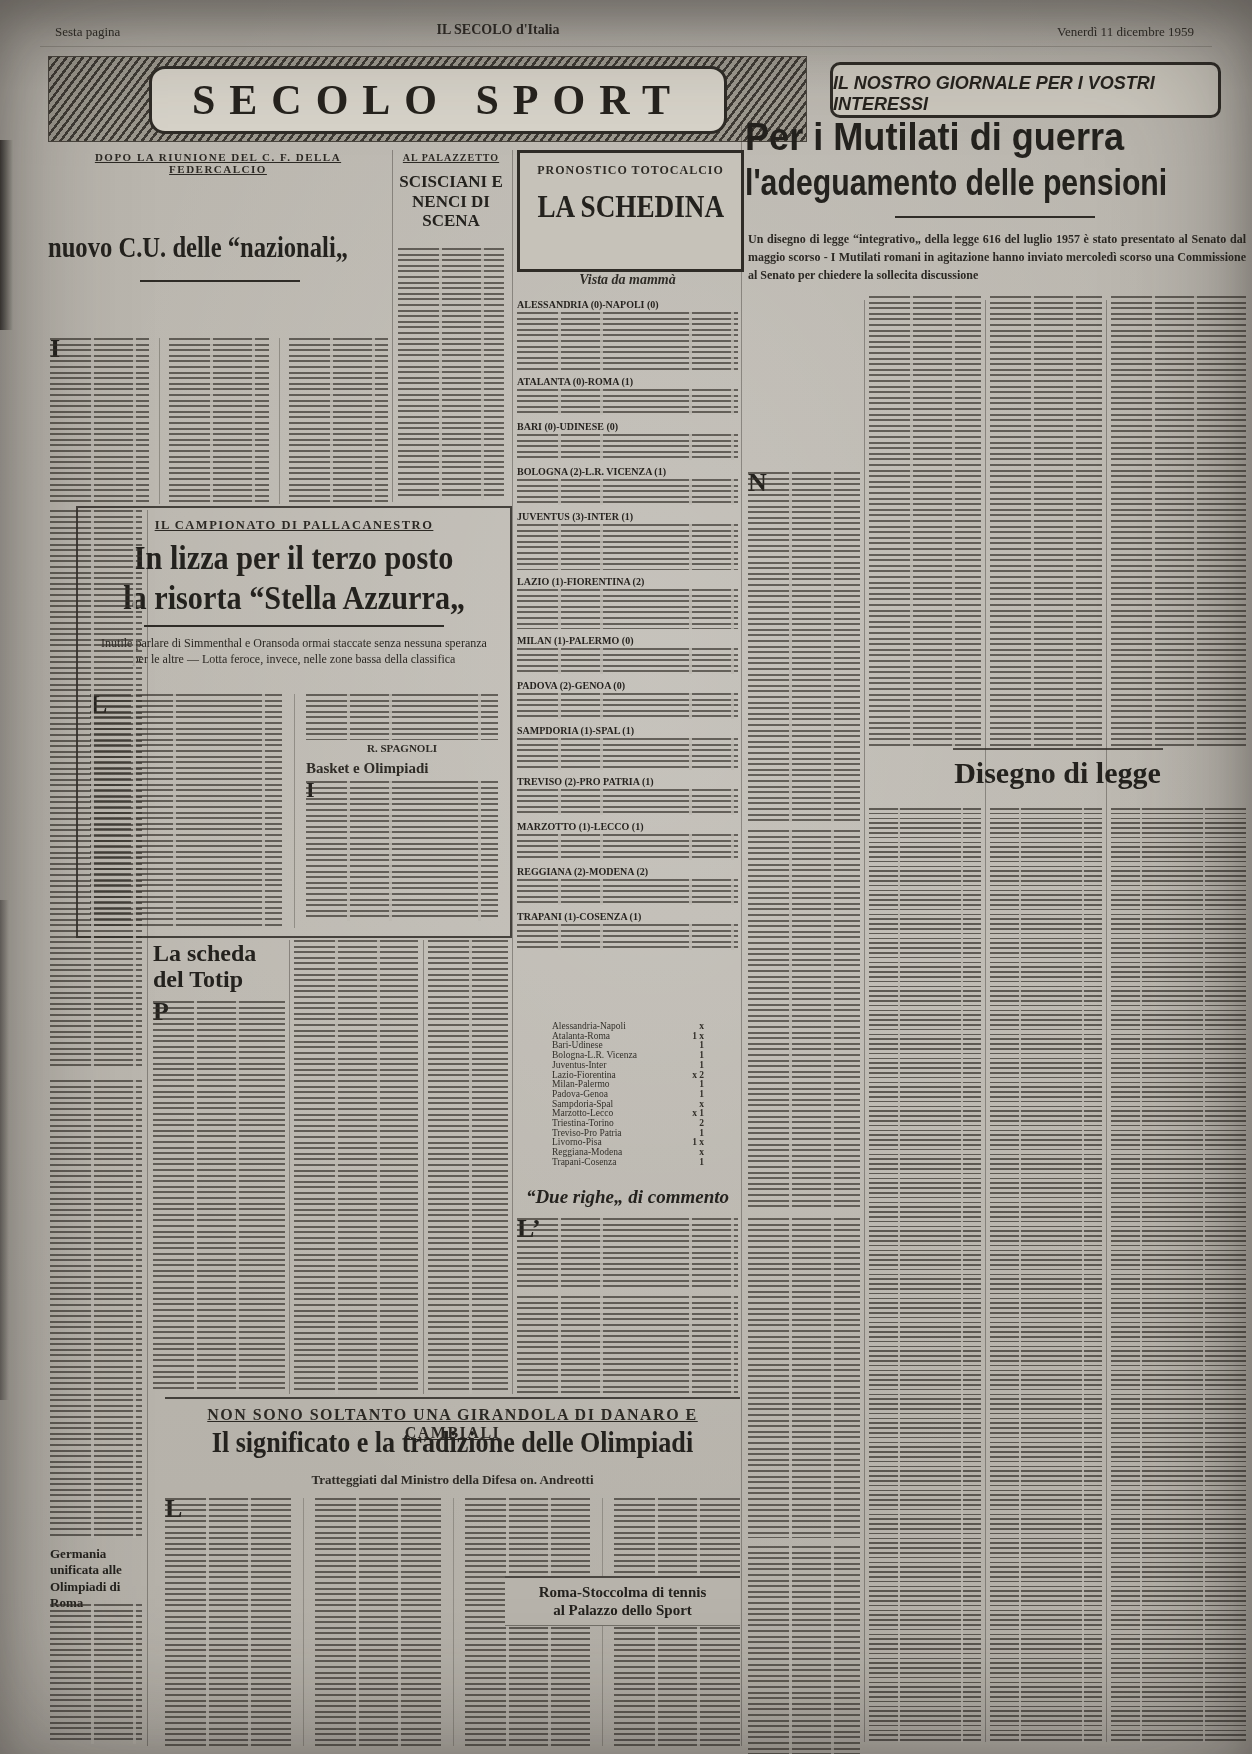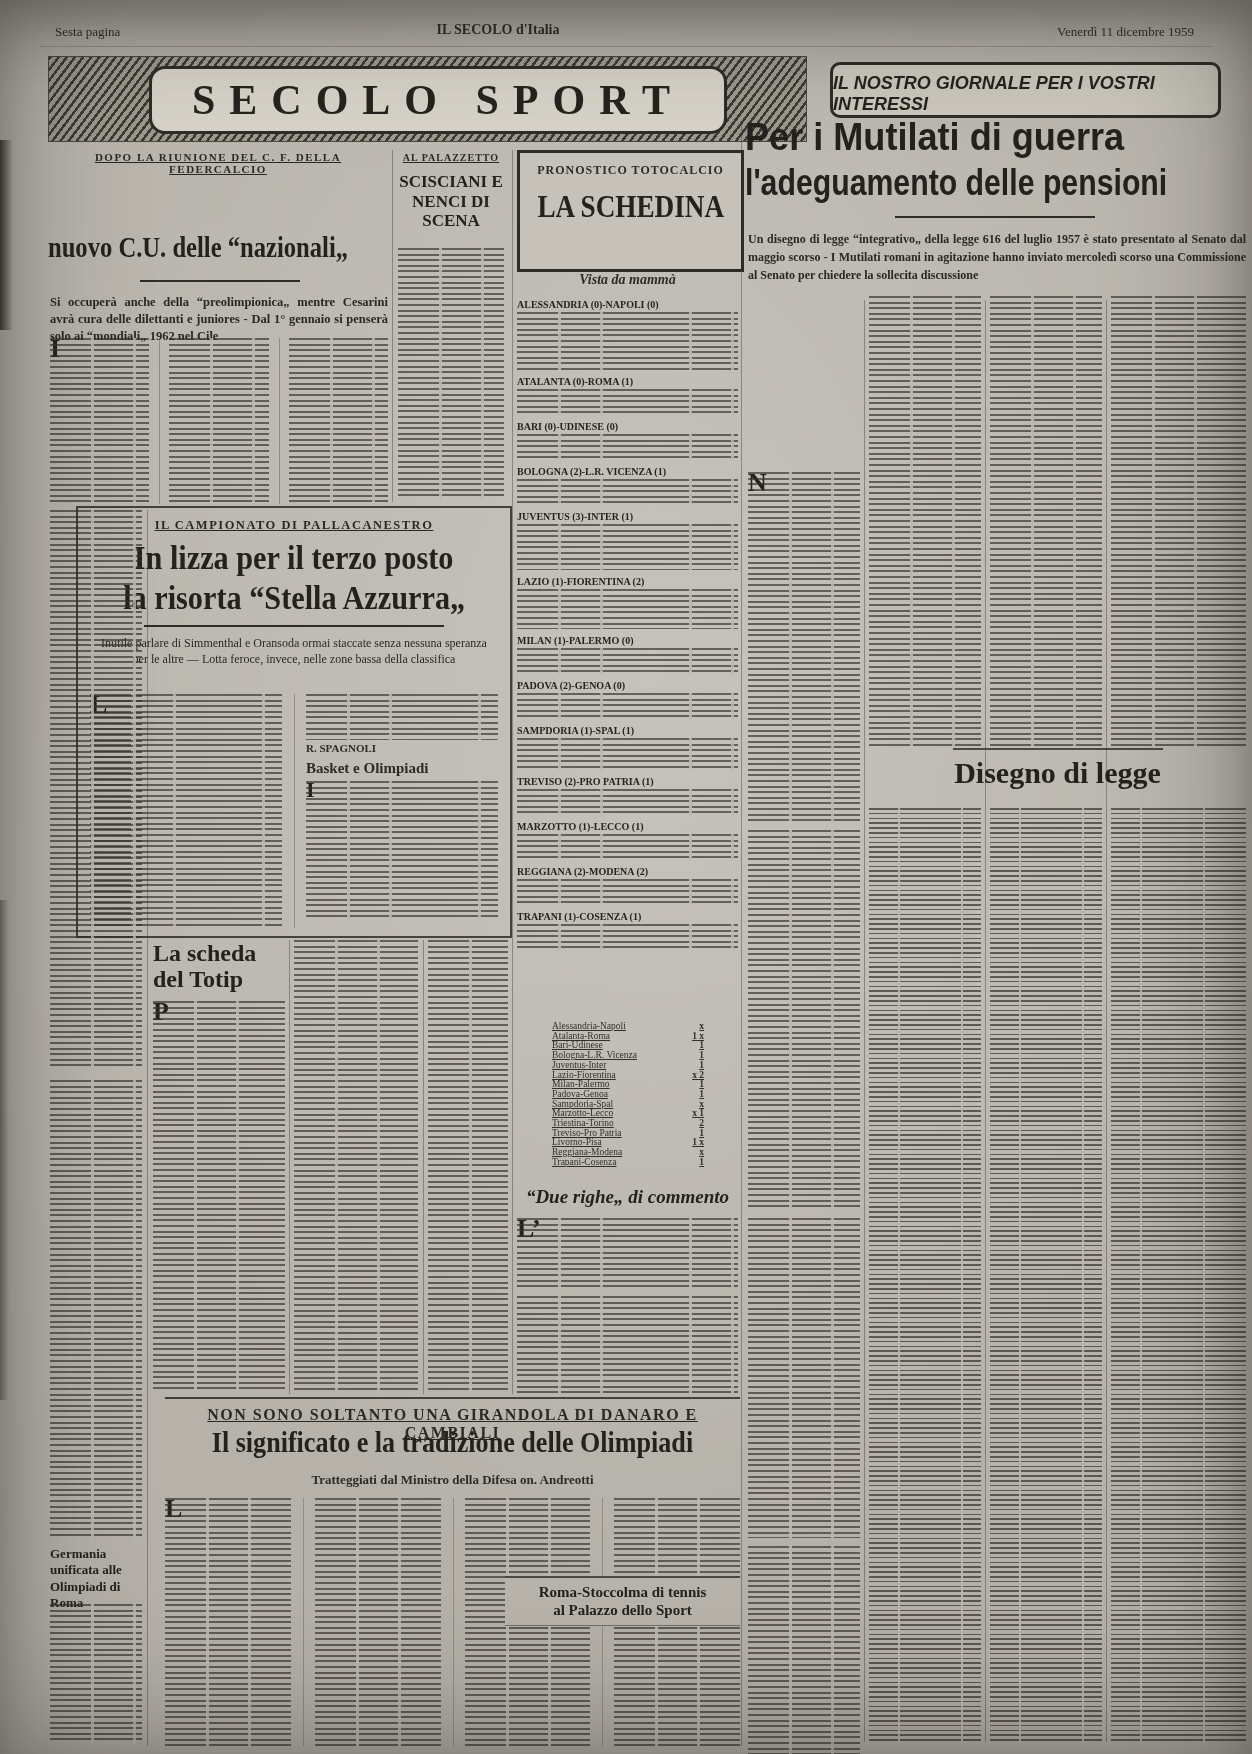--- a/index.html
+++ b/index.html
@@ -20,21 +20,21 @@
     opacity:.93;}
   .sim-sm{background-image:
       repeating-linear-gradient(90deg, rgba(188,184,176,0) 0 29px, rgba(188,184,176,.9) 29px 31px, rgba(188,184,176,0) 31px 63px),
       repeating-linear-gradient(180deg, rgba(52,48,42,.7) 0 1.6px, rgba(52,48,42,0) 1.6px 4.8px);}
   .kicker{font-weight:bold;font-size:11px;letter-spacing:1.5px;text-align:center;
     text-decoration:underline;color:#2c2924;font-family:"Liberation Serif",serif;}
   .dropcap{position:absolute;top:-2px;left:0;font:bold 26px/1 "Liberation Serif",serif;color:#24221e;}
   .hl{color:#24221e;font-weight:bold;white-space:nowrap;}
   .scale{display:inline-block;transform-origin:left top;}
   .scalec{display:inline-block;transform-origin:center top;}
-  .fixrow{display:flex;justify-content:space-between;font-size:9.5px;line-height:9.7px;color:#33302a;text-decoration:underline;}
+  .fixrow{display:flex;justify-content:space-between;font-size:9.5px;line-height:9.7px;color:#33302a;}
   .fixrow .tip{font-weight:bold;}
   .match{margin-bottom:5px;}
   .match-head{font:bold 10px/13px "Liberation Serif",serif;color:#26231f;}
   .match .msim{height:26px;margin-top:1px;}
   .match:nth-of-type(1) .msim{height:58px}
   .match:nth-of-type(5) .msim{height:46px}
   .match:nth-of-type(6) .msim{height:40px}
   .match:nth-of-type(9) .msim{height:32px}
   .col-rel{position:relative;}
 </style>
@@ -62,21 +62,20 @@
     <span style="font:bold italic 18px 'Liberation Sans',sans-serif;color:#26231e;">IL NOSTRO GIORNALE PER I VOSTRI INTERESSI</span>
   </div>
 
   <div class="vline" style="left:741px;top:122px;height:1624px;"></div>
 
   <div class="abs kicker" style="left:62px;top:151px;width:312px;">DOPO LA RIUNIONE DEL C. F. DELLA FEDERCALCIO</div>
   <div class="abs hl" style="left:48px;top:230px;font-size:30px;">
     <span class="scale" style="transform:scaleX(.82);">nuovo C.U. delle “nazionali„</span>
   </div>
   <div class="abs" style="left:140px;top:280px;width:160px;height:2px;background:#2f2c27;"></div>
-  <div class="abs" style="left:50px;top:294px;width:338px;font:bold 12.5px/1.35 'Liberation Serif',serif;text-align:justify;color:#2b2823;">Si occuperà anche della “preolimpionica„ mentre Cesarini avrà cura delle dilettanti e juniores - Dal 1° gennaio si penserà solo ai “mondiali„ 1962 nel Cile</div>
   <div class="abs" style="left:50px;top:338px;width:338px;height:166px;display:flex;gap:10px;">
     <div class="col-rel" style="flex:1;">
       <span class="dropcap">I</span>
       <div class="sim" style="height:166px;"></div>
     </div>
     <div style="flex:1;border-left:1px solid rgba(60,56,49,.35);padding-left:9px;">
       <div class="sim" style="height:166px;"></div>
     </div>
     <div style="flex:1;border-left:1px solid rgba(60,56,49,.35);padding-left:9px;">
       <div class="sim" style="height:166px;"></div>
@@ -259,21 +258,21 @@
     </div>
     <div style="margin:8px auto 0;width:300px;height:2px;background:#2f2c27;"></div>
     <div style="margin:8px 14px 0;font:12px/1.35 'Liberation Serif',serif;text-align:center;color:#2b2823;">Inutile parlare di Simmenthal e Oransoda ormai staccate senza nessuna speranza per le altre — Lotta feroce, invece, nelle zone bassa della classifica</div>
     <div style="position:absolute;left:12px;top:186px;right:12px;bottom:8px;display:flex;gap:12px;">
       <div class="col-rel" style="flex:1;">
         <span class="dropcap">L</span>
         <div class="sim" style="height:100%;"></div>
       </div>
       <div class="col-rel" style="flex:1;border-left:1px solid rgba(60,56,49,.35);padding-left:11px;">
         <div class="sim" style="height:46px;"></div>
-        <div style="text-align:left;font:bold 11px/16px 'Liberation Serif',serif;">R. SPAGNOLI</div>
+        <div style="text-align:center;font:bold 11px/16px 'Liberation Serif',serif;">R. SPAGNOLI</div>
         <div style="font:bold 15px/20px 'Liberation Serif',serif;margin-top:2px;">Basket e Olimpiadi</div>
         <div class="col-rel" style="margin-top:3px;">
           <span class="dropcap" style="font-size:22px;">I</span>
           <div class="sim" style="height:140px;"></div>
         </div>
       </div>
     </div>
   </div>
 
   <div class="vline" style="left:147px;top:510px;height:1236px;"></div>

